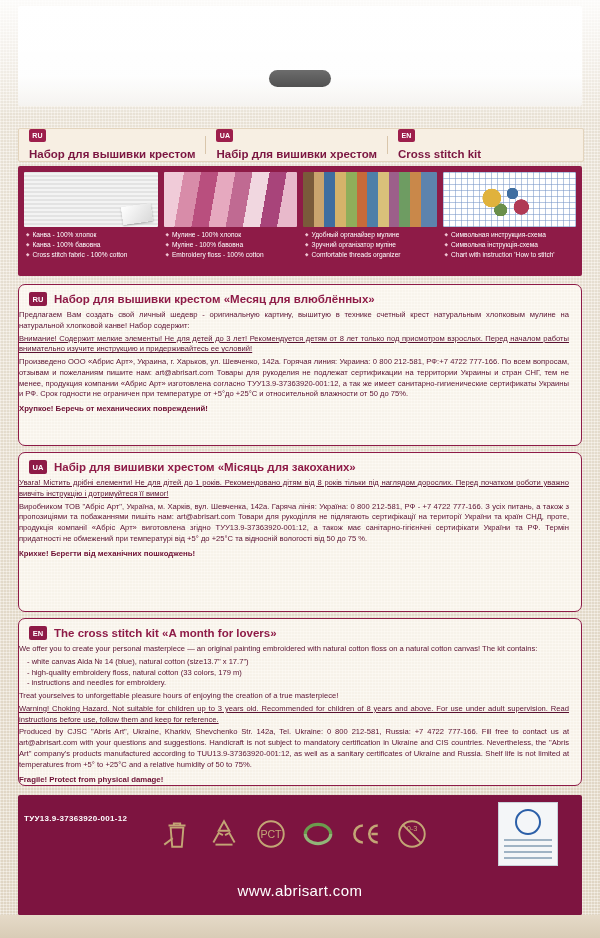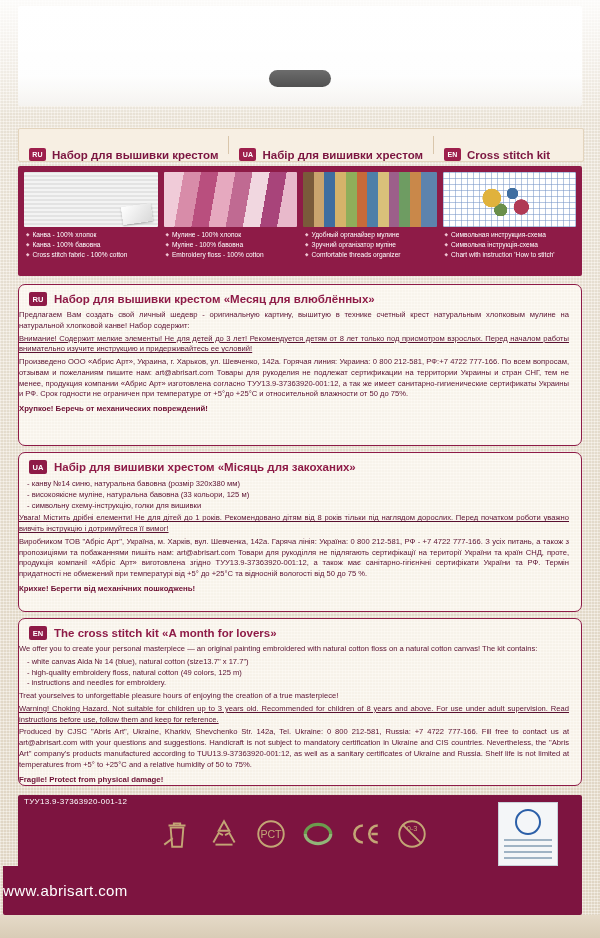--- a/index.html
+++ b/index.html
@@ -31,21 +31,21 @@
     position:absolute;left:0;top:0;width:600px;height:112px;
     background:linear-gradient(180deg, rgba(255,255,255,0.85), rgba(255,255,255,0.1));
     pointer-events:none;
   }
   
   #lang-bar{
     position:absolute;left:18px;top:128px;width:564px;height:32px;
     background:#f7efe3;border:1px solid #e3d4bd;border-radius:2px;
     display:flex;align-items:center;
   }
-  .lang-item{display:flex;align-items:flex-end;gap:6px;padding:0 10px;height:100%;}
+  .lang-item{display:flex;align-items:flex-start;gap:6px;padding:0 10px;height:100%;flex-direction:column;}
   .lang-badge{
     width:17px;height:13px;border-radius:2px;background:#9d1f4c;color:#fff;
     font-size:7px;font-weight:bold;display:flex;align-items:center;justify-content:center;
     letter-spacing:.2px;
   }
   .lang-text{font-size:11.5px;color:#7b1540;font-weight:bold;white-space:nowrap;}
   .lang-sep{width:1px;height:18px;background:#d9c6ab;}
   
   #photo-panel{
     position:absolute;left:18px;top:166px;width:564px;height:110px;
@@ -108,38 +108,38 @@
   .u{text-decoration:underline;}
   .list{margin:1px 0 2px 8px;}
   .list .p{margin:0;}
   .fragile{font-weight:bold;font-size:7.8px;color:#6d0f33;margin-top:3px;}
   
   #bottom-panel{
     position:absolute;left:18px;top:795px;width:564px;height:120px;
     background:#7d1440;border-radius:2px;
   }
   #article{
-    position:absolute;left:24px;top:797px;font-size:8px;color:#ffffff;letter-spacing:.3px;
+    position:absolute;left:24px;top:814px;font-size:8px;color:#ffffff;letter-spacing:.3px;font-weight:bold;
   }
   #icon-row{
     position:absolute;left:160px;top:806px;width:300px;height:56px;
     display:flex;align-items:center;gap:13px;
   }
   .eco-icon{width:34px;height:34px;opacity:.92;}
   #cert{
     position:absolute;right:42px;top:802px;width:58px;height:62px;
     background:#f4f6f8;border:1px solid #c9d2da;
   }
   #cert .cert-line{height:2px;background:#9fb3c4;margin:4px 5px;}
   #cert .cert-seal{
     width:22px;height:22px;border-radius:50%;border:2px solid #2b5fa8;margin:6px auto 0 auto;
   }
   #site-bar{
-    position:absolute;left:3px;top:866px;width:564px;height:49px;
-    background:#7d1440;display:flex;align-items:center;
+    position:absolute;left:18px;top:866px;width:564px;height:49px;
+    background:#7d1440;display:flex;align-items:center;justify-content:center;
     border-radius:0 0 2px 2px;
   }
   #site-bar span{color:#fff;font-size:15px;letter-spacing:.4px;}
   
   #bag-bottom{
     position:absolute;left:0;top:915px;width:600px;height:23px;
     background:linear-gradient(180deg,#e5dac8,#d9ccb6);
   }
 </style>
 </head>
@@ -216,41 +216,36 @@
       <p class="p fragile">Хрупкое! Беречь от механических повреждений!</p>
     </div>
   </div>
 
   <div class="block" style="top:452px;height:160px;">
     <div class="block-head">
       <span class="flag">UA</span>
       <span class="block-title">Набір для вишивки хрестом «Місяць для закоханих»</span>
     </div>
     <div class="block-body">
-      <div class="list">
-        <p class="p">- канву №14 синю, натуральна бавовна (розмір 320х380 мм)</p>
-        <p class="p">- високоякісне муліне, натуральна бавовна (33 кольори, 125 м)</p>
-        <p class="p">- символьну схему-інструкцію, голки для вишивки</p>
-      </div>
       <p class="p warn u">Увага! Містить дрібні елементи! Не для дітей до 1 років. Рекомендовано дітям від 8 років тільки під наглядом дорослих. Перед початком роботи уважно вивчіть інструкцію і дотримуйтеся її вимог!</p>
       <p class="p">Виробником ТОВ "Абріс Арт", Україна, м. Харків, вул. Шевченка, 142а. Гаряча лінія: Україна: 0 800 212-581, РФ - +7 4722 777-166. З усіх питань, а також з пропозиціями та побажаннями пишіть нам: art@abrisart.com Товари для рукоділля не підлягають сертифікації на території України та країн СНД, проте, продукція компанії «Абріс Арт» виготовлена згідно ТУУ13.9-37363920-001:12, а також має санітарно-гігієнічні сертифікати України та РФ. Термін придатності не обмежений при температурі від +5° до +25°С та відносній вологості від 50 до 75 %.</p>
       <p class="p fragile">Крихке! Берегти від механічних пошкоджень!</p>
     </div>
   </div>
 
   <div class="block" style="top:618px;height:168px;">
     <div class="block-head">
       <span class="flag">EN</span>
       <span class="block-title">The cross stitch kit «A month for lovers»</span>
     </div>
     <div class="block-body">
       <p class="p">We offer you to create your personal masterpiece — an original painting embroidered with natural cotton floss on a natural cotton canvas! The kit contains:</p>
       <div class="list">
         <p class="p">- white canvas Aida № 14 (blue), natural cotton (size13.7" x 17.7")</p>
-        <p class="p">- high-quality embroidery floss, natural cotton (49 colors, 125 m)</p>
+        <p class="p">- high-quality embroidery floss, natural cotton (33 colors, 179 m)</p>
         <p class="p">- instructions and needles for embroidery.</p>
       </div>
       <p class="p">Treat yourselves to unforgettable pleasure hours of enjoying the creation of a true masterpiece!</p>
       <p class="p warn u">Warning! Choking Hazard. Not suitable for children up to 3 years old. Recommended for children of 8 years and above. For use under adult supervision. Read instructions before use, follow them and keep for reference.</p>
       <p class="p">Produced by CJSC "Abris Art", Ukraine, Kharkiv, Shevchenko Str. 142a, Tel. Ukraine: 0 800 212-581, Russia: +7 4722 777-166. Fill free to contact us at art@abrisart.com with your questions and suggestions. Handicraft is not subject to mandatory certification in Ukraine and CIS countries. Nevertheless, the "Abris Art" company's products manufactured according to TUU13.9-37363920-001:12, as well as a sanitary certificates of Ukraine and Russia. Shelf life is not limited at temperatures from +5° to +25°C and a relative humidity of 50 to 75%.</p>
       <p class="p fragile">Fragile! Protect from physical damage!</p>
     </div>
   </div>
 
   <div id="bottom-panel"></div>

